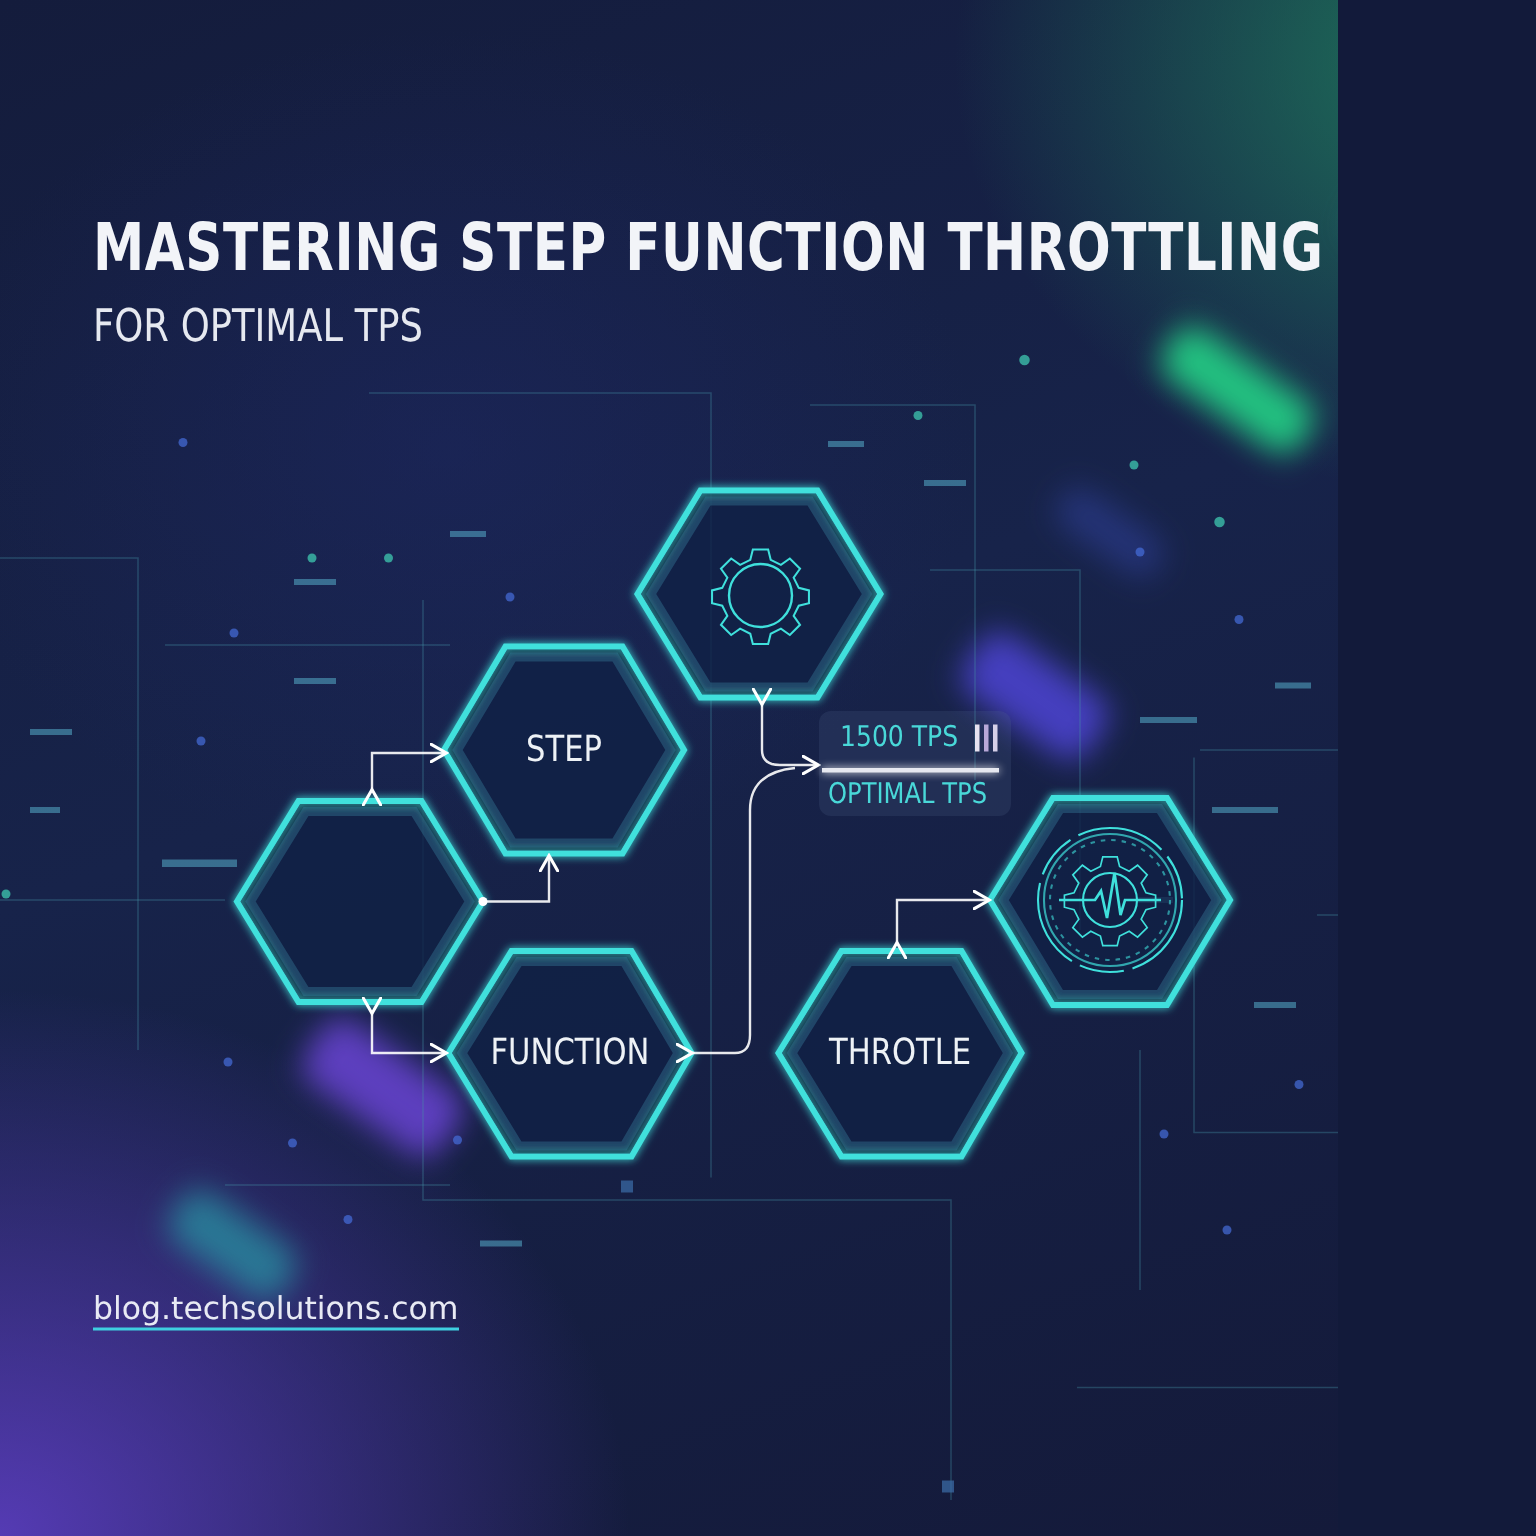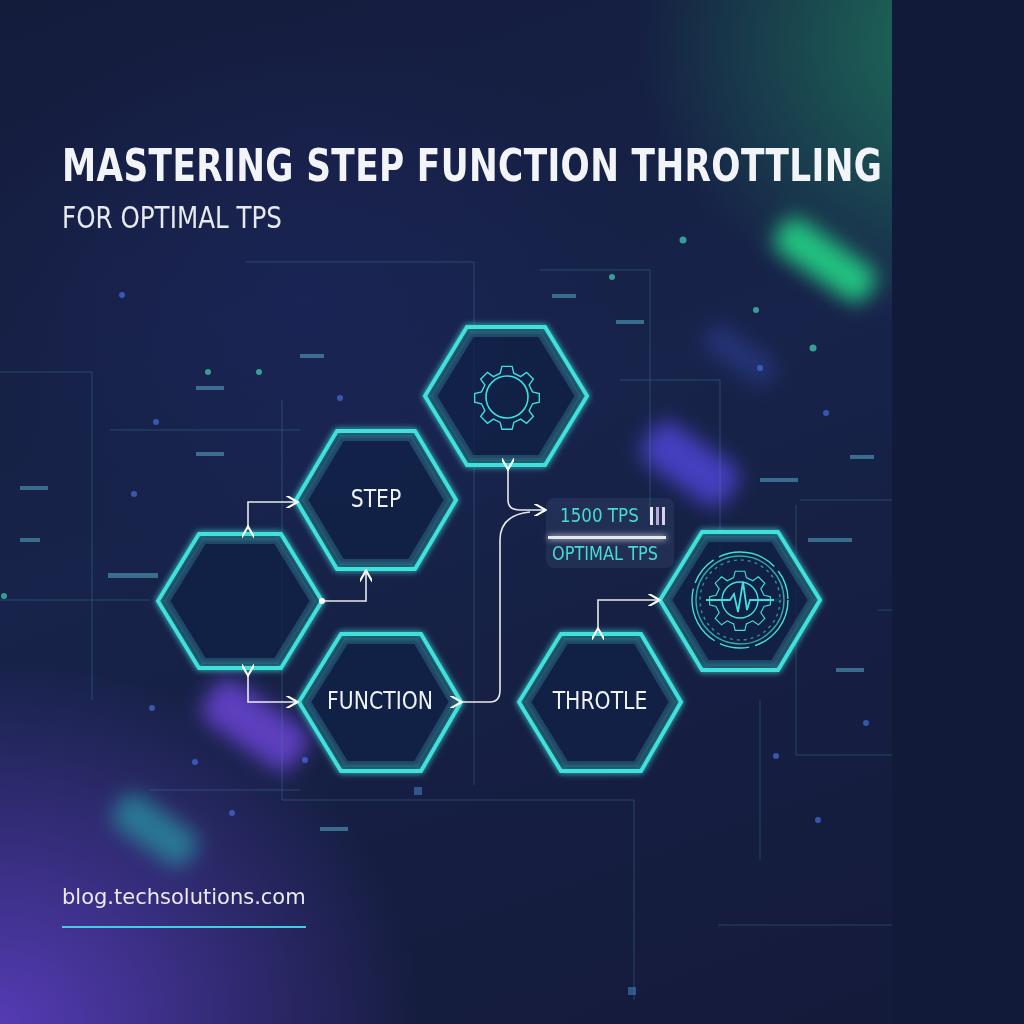--- a/index.html
+++ b/index.html
@@ -13,30 +13,30 @@
     font-family:"Liberation Sans",sans-serif;}
   .blur{position:absolute;border-radius:14px;filter:blur(10px);transform:rotate(35deg);}
   .bg-svg{position:absolute;left:0;top:0;}
   .title{position:absolute;left:62px;top:140px;color:#f2f4f8;font-family:"DejaVu Sans",sans-serif;
     font-weight:bold;font-size:44px;letter-spacing:0.5px;transform:scaleX(0.78);transform-origin:left top;white-space:nowrap;}
   .subtitle{position:absolute;left:62px;top:200px;color:#e6e9f0;font-family:"DejaVu Sans",sans-serif;
     font-size:30px;transform:scaleX(0.82);transform-origin:left top;white-space:nowrap;}
   .hex-label{position:absolute;color:#eef2f6;font-family:"DejaVu Sans",sans-serif;font-size:24px;
     transform:translateX(-50%) scaleX(0.85);white-space:nowrap;}
   .tps-box{position:absolute;left:546px;top:474px;width:128px;height:70px;border-radius:8px;
-    background:rgba(90,110,150,0.18);margin-top:24px;}
+    background:rgba(90,110,150,0.18);}
   .tps-value{position:absolute;left:14px;top:6px;color:#49d8d8;font-family:"DejaVu Sans",sans-serif;font-size:19px;
     transform:scaleX(0.88);transform-origin:left top;white-space:nowrap;}
   .tps-bars{position:absolute;left:104px;top:9px;width:16px;height:18px;}
   .tps-bars i{position:absolute;top:0;width:3px;height:18px;background:#c6bde0;}
   .tps-line{position:absolute;left:2px;top:38px;width:118px;height:3px;background:#e6e8f0;box-shadow:0 0 6px #fff;}
   .tps-label{position:absolute;left:6px;top:44px;color:#49d8d8;font-family:"DejaVu Sans",sans-serif;font-size:19px;
     transform:scaleX(0.85);transform-origin:left top;white-space:nowrap;}
-  .footer-link{position:absolute;left:62px;top:885px;color:#e8eaf4;font-family:"DejaVu Sans",sans-serif;
-    font-size:21px;text-decoration:none;border-bottom:2px solid #3ecfe0;padding-bottom:17px;white-space:nowrap;}
+  .footer-link{position:absolute;left:62px;top:860px;color:#e8eaf4;font-family:"DejaVu Sans",sans-serif;
+    font-size:21px;text-decoration:none;border-bottom:2px solid #3ecfe0;padding-bottom:1px;white-space:nowrap;}
 </style>
 </head>
 <body>
 
 <div class="canvas">
 
   <div class="blur" style="left:770px;top:240px;width:110px;height:40px;background:#22c080;"></div>
   <div class="blur" style="left:900px;top:140px;width:80px;height:40px;background:rgba(40,120,140,0.5);"></div>
   <div class="blur" style="left:640px;top:440px;width:100px;height:48px;background:rgba(80,70,220,0.8);"></div>
   <div class="blur" style="left:700px;top:340px;width:80px;height:30px;background:rgba(60,80,200,0.35);"></div>

